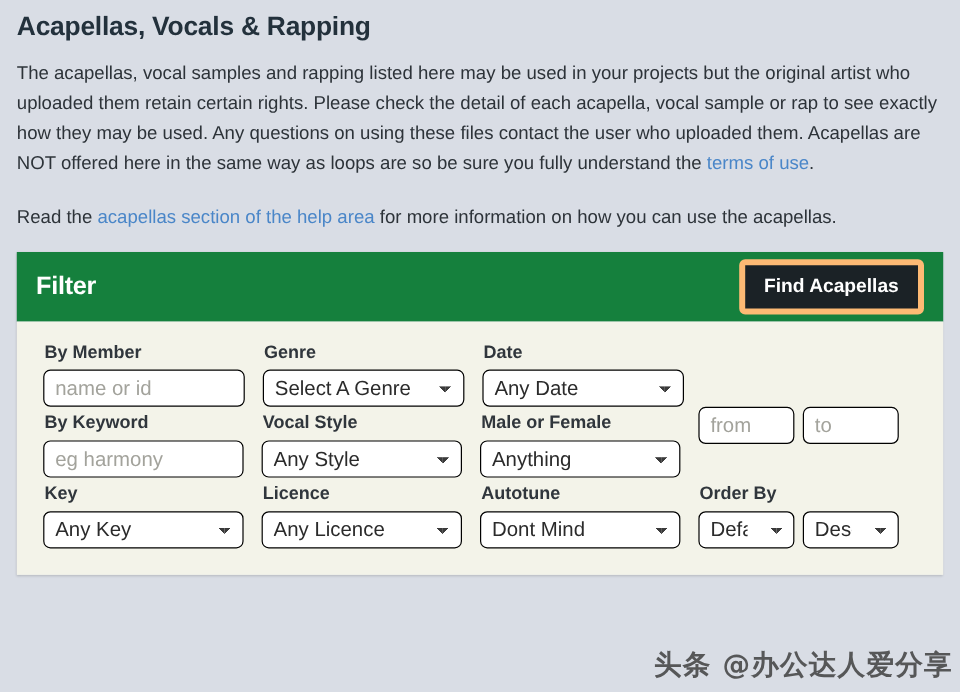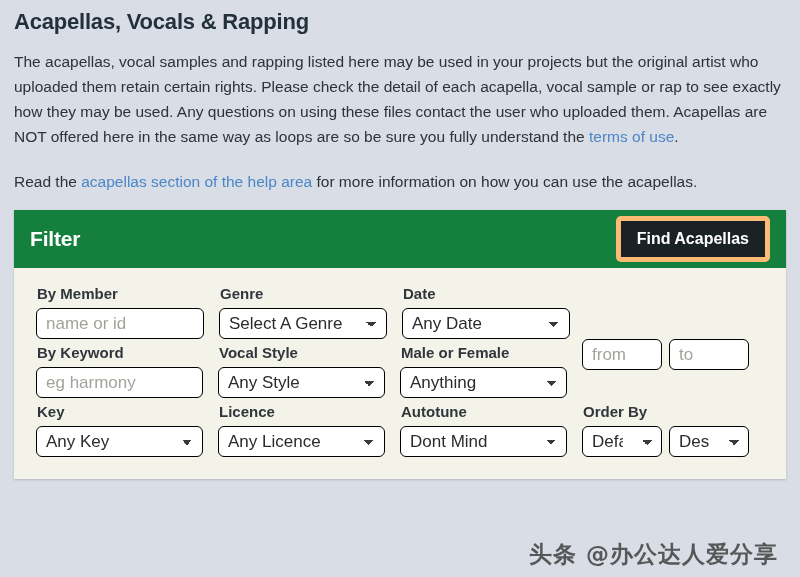--- a/index.html
+++ b/index.html
@@ -149,21 +149,21 @@
     width: 50%;
   }
   .dual select.ctrl {
     background-position:
       calc(100% - 14px) 13px,
       calc(100% - 9px) 13px;
   }
 
   .watermark {
     position: absolute;
-    left: 529px;
+    left: 545px;
     top: 539px;
     font-size: 23px;
     font-weight: bold;
     color: #3a3a3a;
     opacity: 0.82;
     letter-spacing: 1px;
     white-space: nowrap;
     font-family: "DejaVu Sans", sans-serif;
     pointer-events: none;
   }

